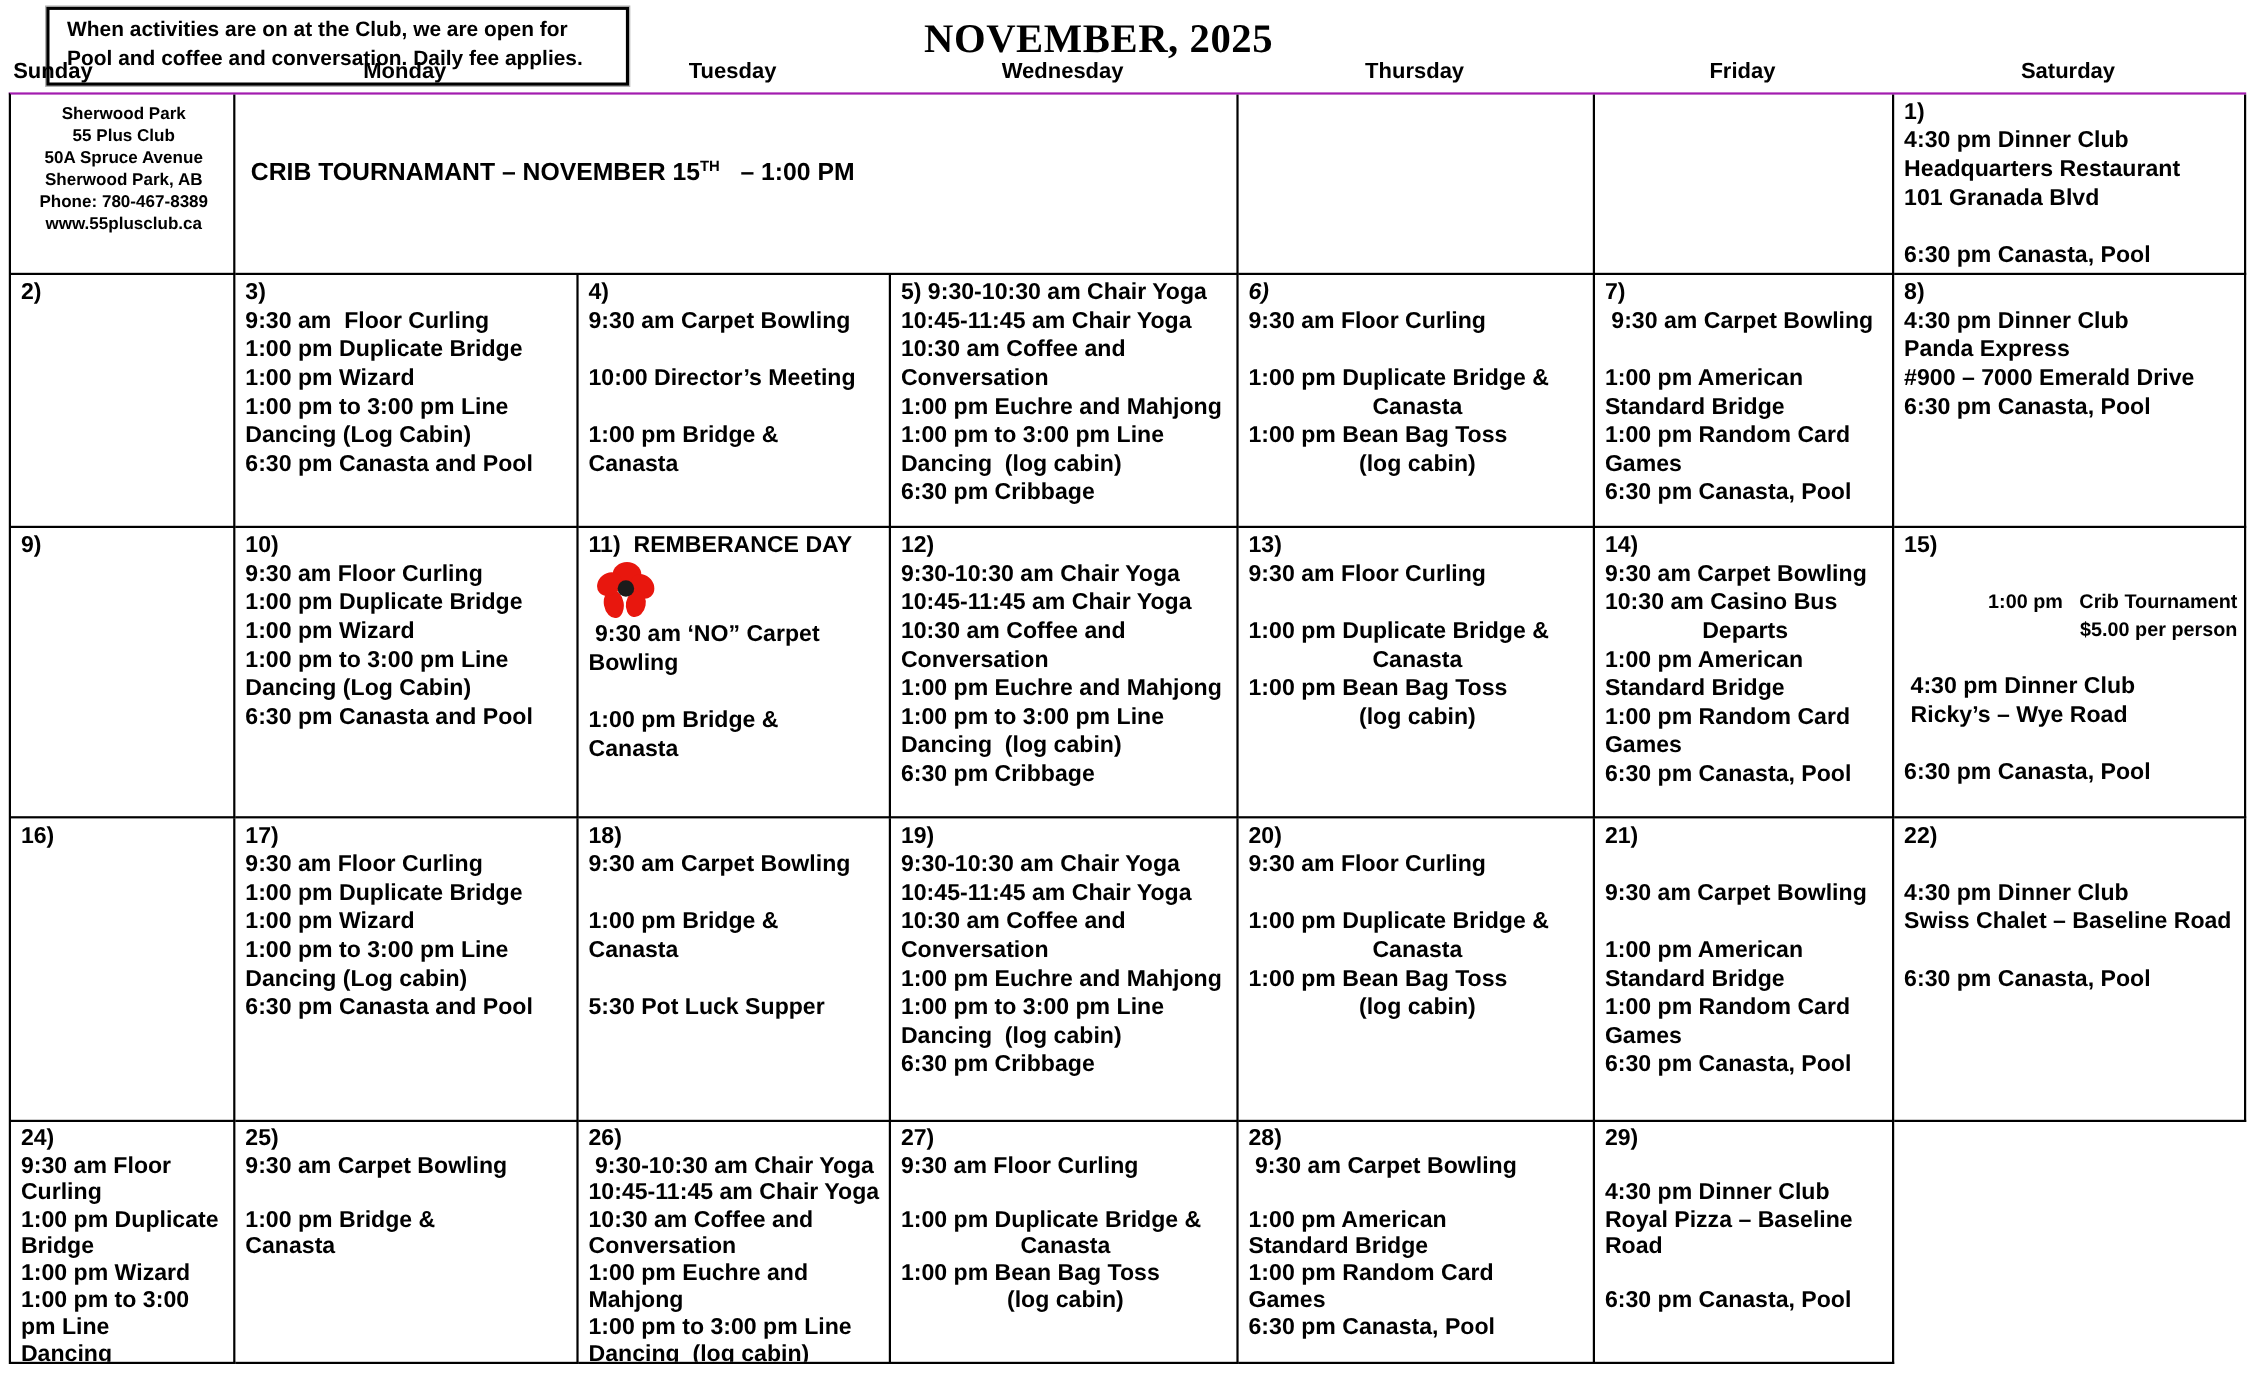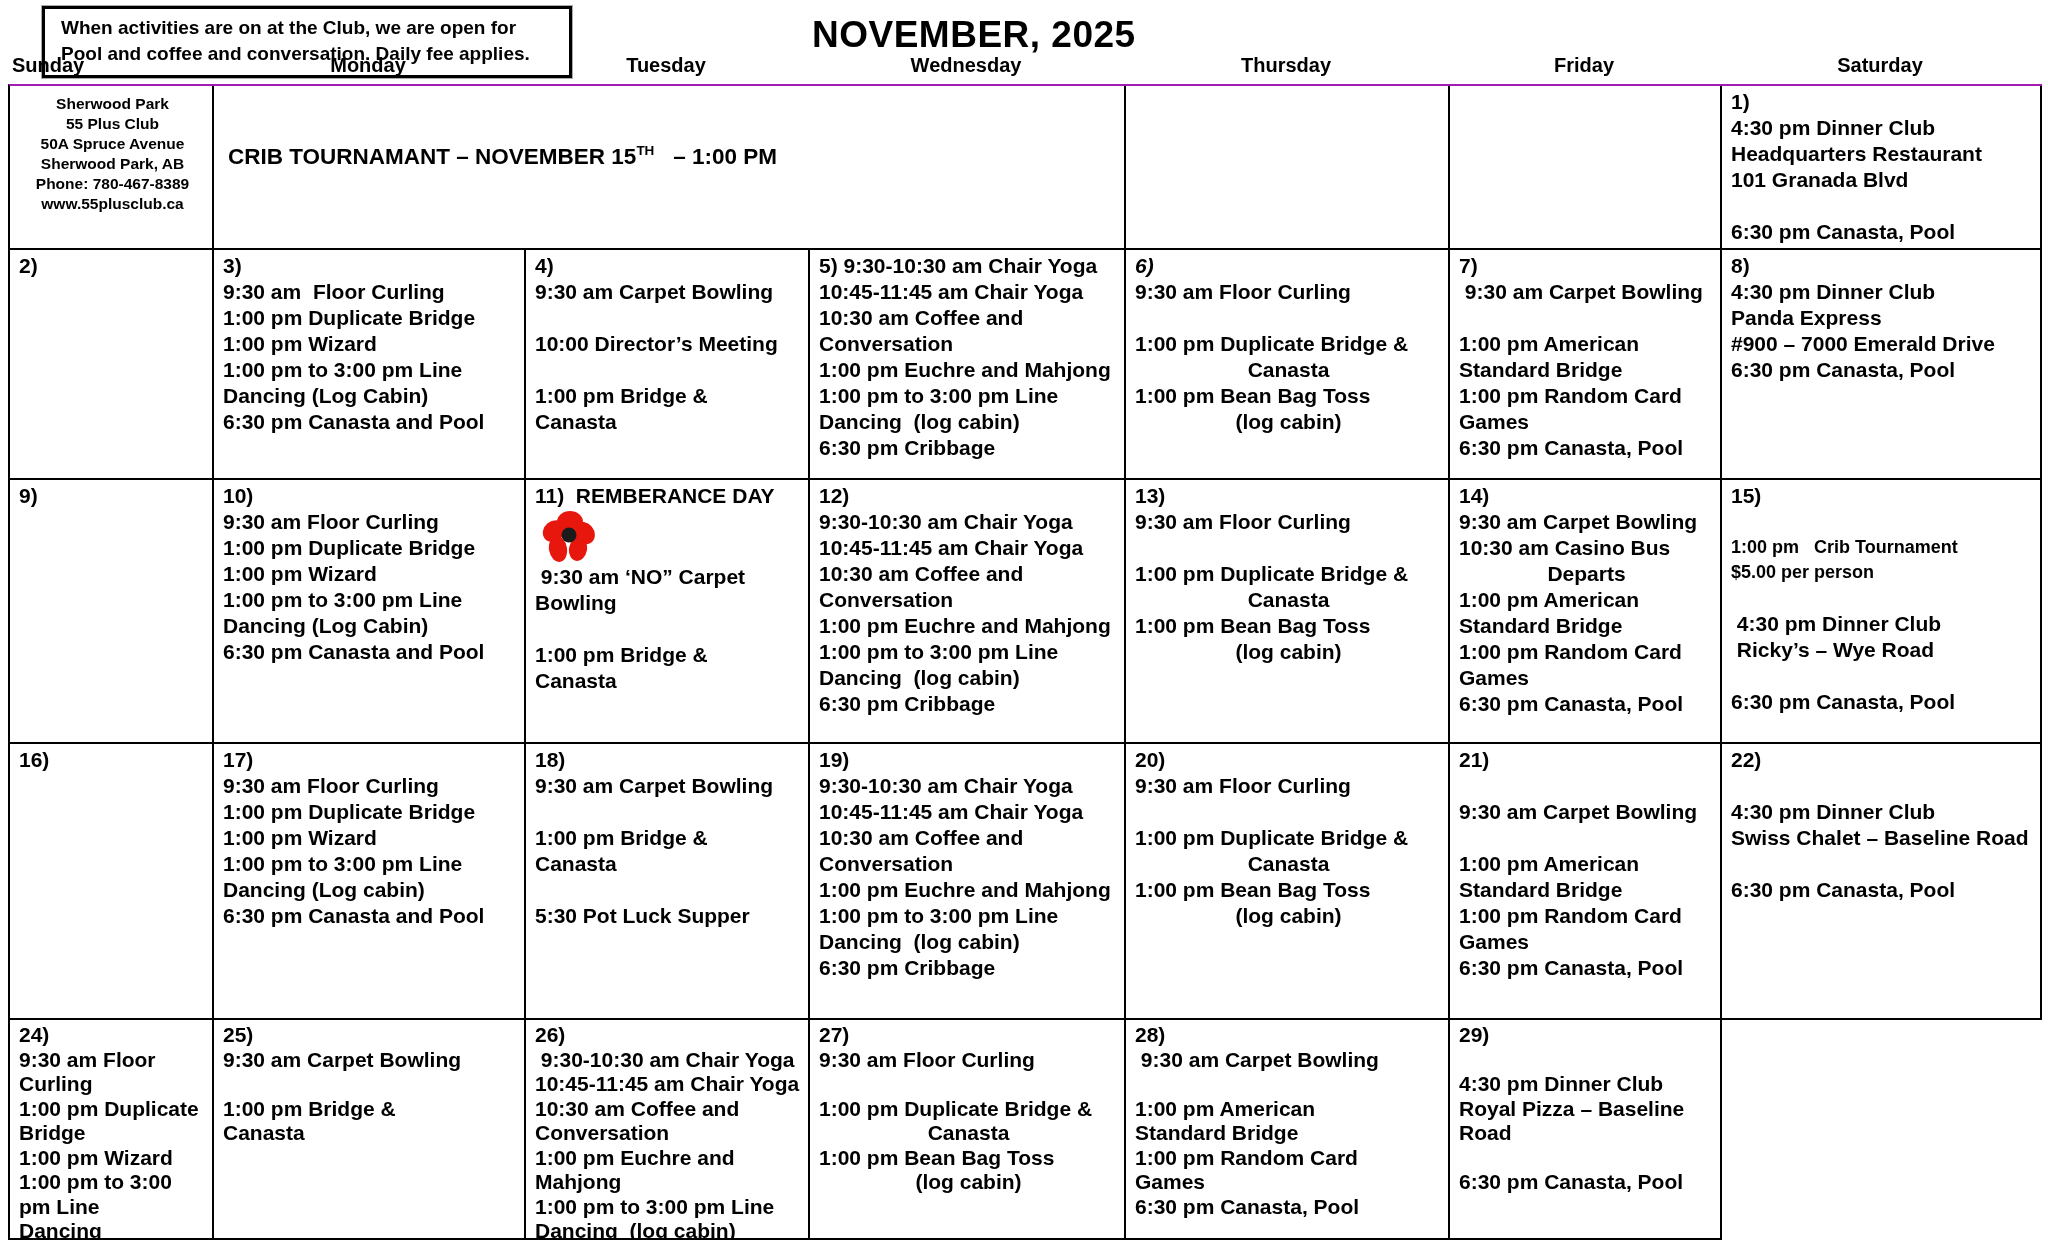--- a/index.html
+++ b/index.html
@@ -9,22 +9,22 @@
   }
   
   .notice-box {
     position:absolute; left:42px; top:6px; width:500px;
     border:3px solid #000; outline:1px solid #aaa;
     padding:6px 8px 8px 16px;
     font-weight:bold; font-size:19px; line-height:26px;
     background:#fff;
   }
   .month-title {
-    position:absolute; left:812px; top:14px;
-    font-weight:bold; font-size:37px; letter-spacing:0.5px; white-space:pre;
+    position:absolute; left:840px; top:14px;
+    font-weight:bold; font-size:37px; letter-spacing:0.5px; white-space:pre;font-family:Liberation Serif, serif;
   }
   .weather {
     position:absolute; left:1372px; top:22px;
     font-size:26px; font-weight:normal; white-space:pre;
   }
   .weather .it { font-style:italic; }
 
   
   .weekdays {
     position:absolute; left:8px; top:54px; width:2032px;
@@ -53,21 +53,21 @@
   .cell.info {
     text-align:center; font-size:15.5px; line-height:20px; padding-top:8px;
   }
   .cell.ann { padding-left:14px; padding-top:52px; font-size:22.5px; }
   .ann-line { white-space:pre-wrap; }
   .ann-line + .ann-line { margin-top:27px; }
   .ann-line sup { font-size:60%; }
   .numline, .line { white-space:pre-wrap; }
   .num.it { font-style:italic; }
   .line.center { text-align:center; }
-  .line.small { font-size:18px; line-height:25px; }
+  .line.small { font-size:18px; line-height:25px;text-align:right; }
   .poppy { display:block; margin:1px 0 2px 6px; }
 </style>
 </head>
 <body>
 
 <div id="page">
 
   <div class="notice-box">
     <div>When activities are on at the Club, we are open for</div>
     <div>Pool and coffee and conversation.  Daily fee applies.</div>

